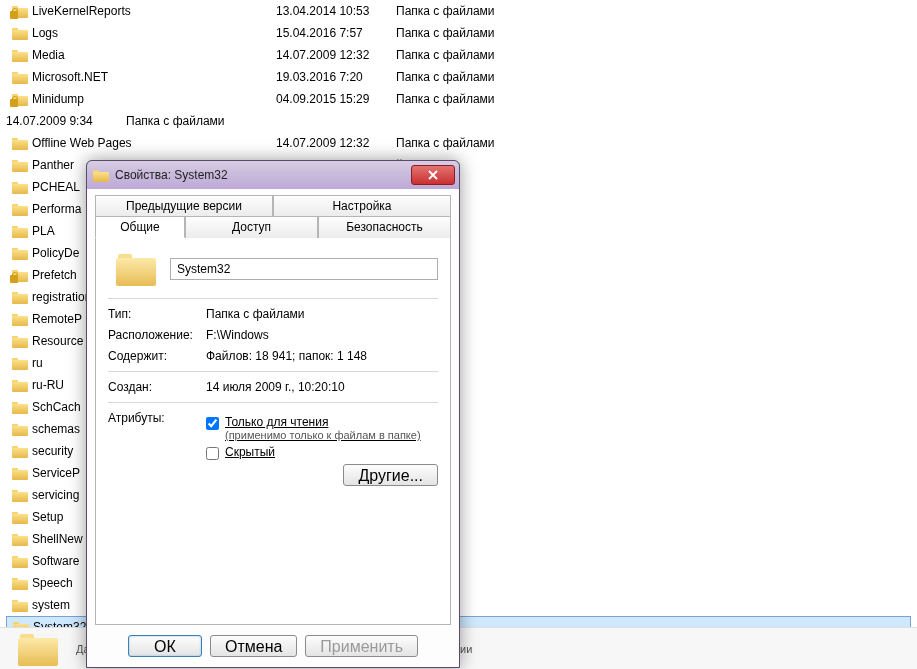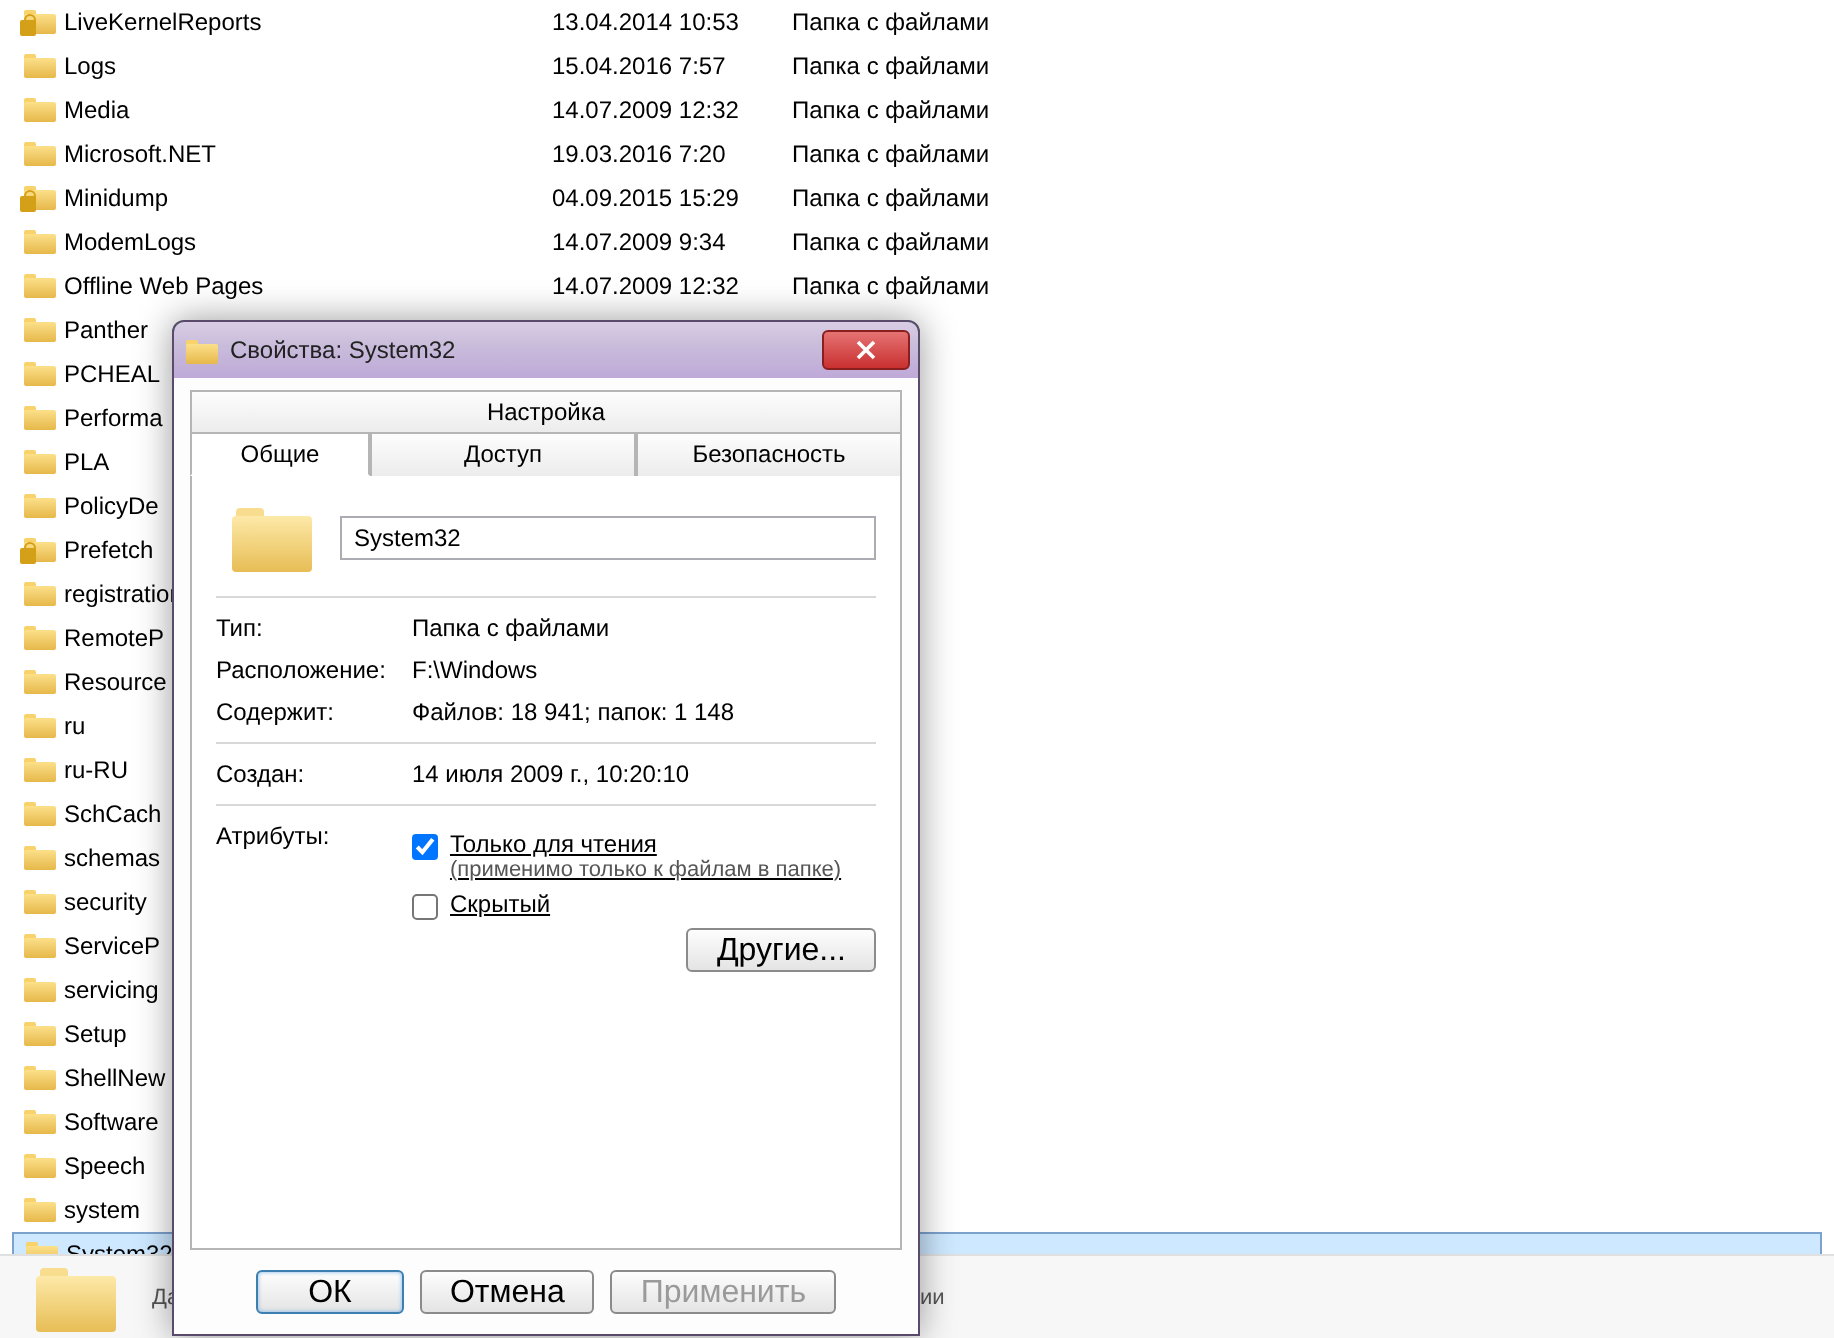--- a/index.html
+++ b/index.html
@@ -2,21 +2,21 @@
 <html><head>
 <meta charset="utf-8">
 <style>
 * { box-sizing: border-box; margin: 0; padding: 0; font-family: "Segoe UI", Tahoma, sans-serif; }
 body { background: #fff; width: 917px; height: 669px; overflow: hidden; position: relative; font-size: 12px; color: #000; }
 
 .explorer { position: absolute; top: 0; left: 0; width: 917px; height: 669px; }
 .file-list { padding: 0 6px; }
 .file-row { display: flex; align-items: center; height: 22px; cursor: default; }
 .file-row.selected { background: #cde8ff; border: 1px solid #7da2ce; }
-.col-name { width: 270px; display: flex; align-items: flex-start; gap: 4px; padding-left: 6px; }
+.col-name { width: 270px; display: flex; align-items: center; gap: 4px; padding-left: 6px; }
 .col-date { width: 120px; }
 .col-type { width: 140px; }
 
 .folder-icon { width: 16px; height: 13px; position: relative; }
 .folder-icon::before { content: ""; position: absolute; top: 1px; left: 0; width: 6px; height: 3px; background: #f8d36b; border-radius: 1px 1px 0 0; }
 .folder-icon::after { content: ""; position: absolute; top: 3px; left: 0; width: 16px; height: 10px; background: linear-gradient(#fce08a, #e6b84a); border-radius: 1px; }
 .lock-badge { position: absolute; bottom: -1px; left: -2px; width: 8px; height: 8px; background: #d4a017; border-radius: 1px; z-index: 2; }
 .lock-badge::after { content:""; position:absolute; top:-3px; left:2px; width:4px; height:4px; border:1px solid #d4a017; border-bottom:none; border-radius:3px 3px 0 0; }
 
 .folder-icon-big { width: 40px; height: 34px; position: relative; margin: 4px 8px; }
@@ -102,24 +102,20 @@
         <div class="col-name">
           <div class="folder-icon">
             <div class="lock-badge"></div>
           </div>
           <span>Minidump</span>
         </div>
         <div class="col-date">04.09.2015 15:29</div>
         <div class="col-type">Папка с файлами</div>
       </div>
       <div class="file-row">
-        <div class="col-name">
-          <div class="folder-icon"></div>
-          <span>ModemLogs</span>
-        </div>
         <div class="col-date">14.07.2009 9:34</div>
         <div class="col-type">Папка с файлами</div>
       </div>
       <div class="file-row">
         <div class="col-name">
           <div class="folder-icon"></div>
           <span>Offline Web Pages</span>
         </div>
         <div class="col-date">14.07.2009 12:32</div>
         <div class="col-type">Папка с файлами</div>
@@ -319,20 +315,21 @@
     <div class="title-icon folder-icon"></div>
     <div class="title">Свойства: System32</div>
     <div class="close-btn">
       <svg viewBox="0 0 10 10">
           <path d="M1 1 L9 9 M9 1 L1 9" stroke="#fff" stroke-width="1.8"></path>
         </svg>
     </div>
   </div>
   <div class="dialog-body">
     <div class="tab-row">
+      <div class="tab top">Предыдущие версии</div>
       <div class="tab top">Настройка</div>
     </div>
     <div class="tab-row">
       <div class="tab bottom active" style="flex:0 0 90px">Общие</div>
       <div class="tab bottom">Доступ</div>
       <div class="tab bottom">Безопасность</div>
     </div>
     <div class="tab-group">
       <div class="field-row">
         <div class="folder-icon-big"></div>

